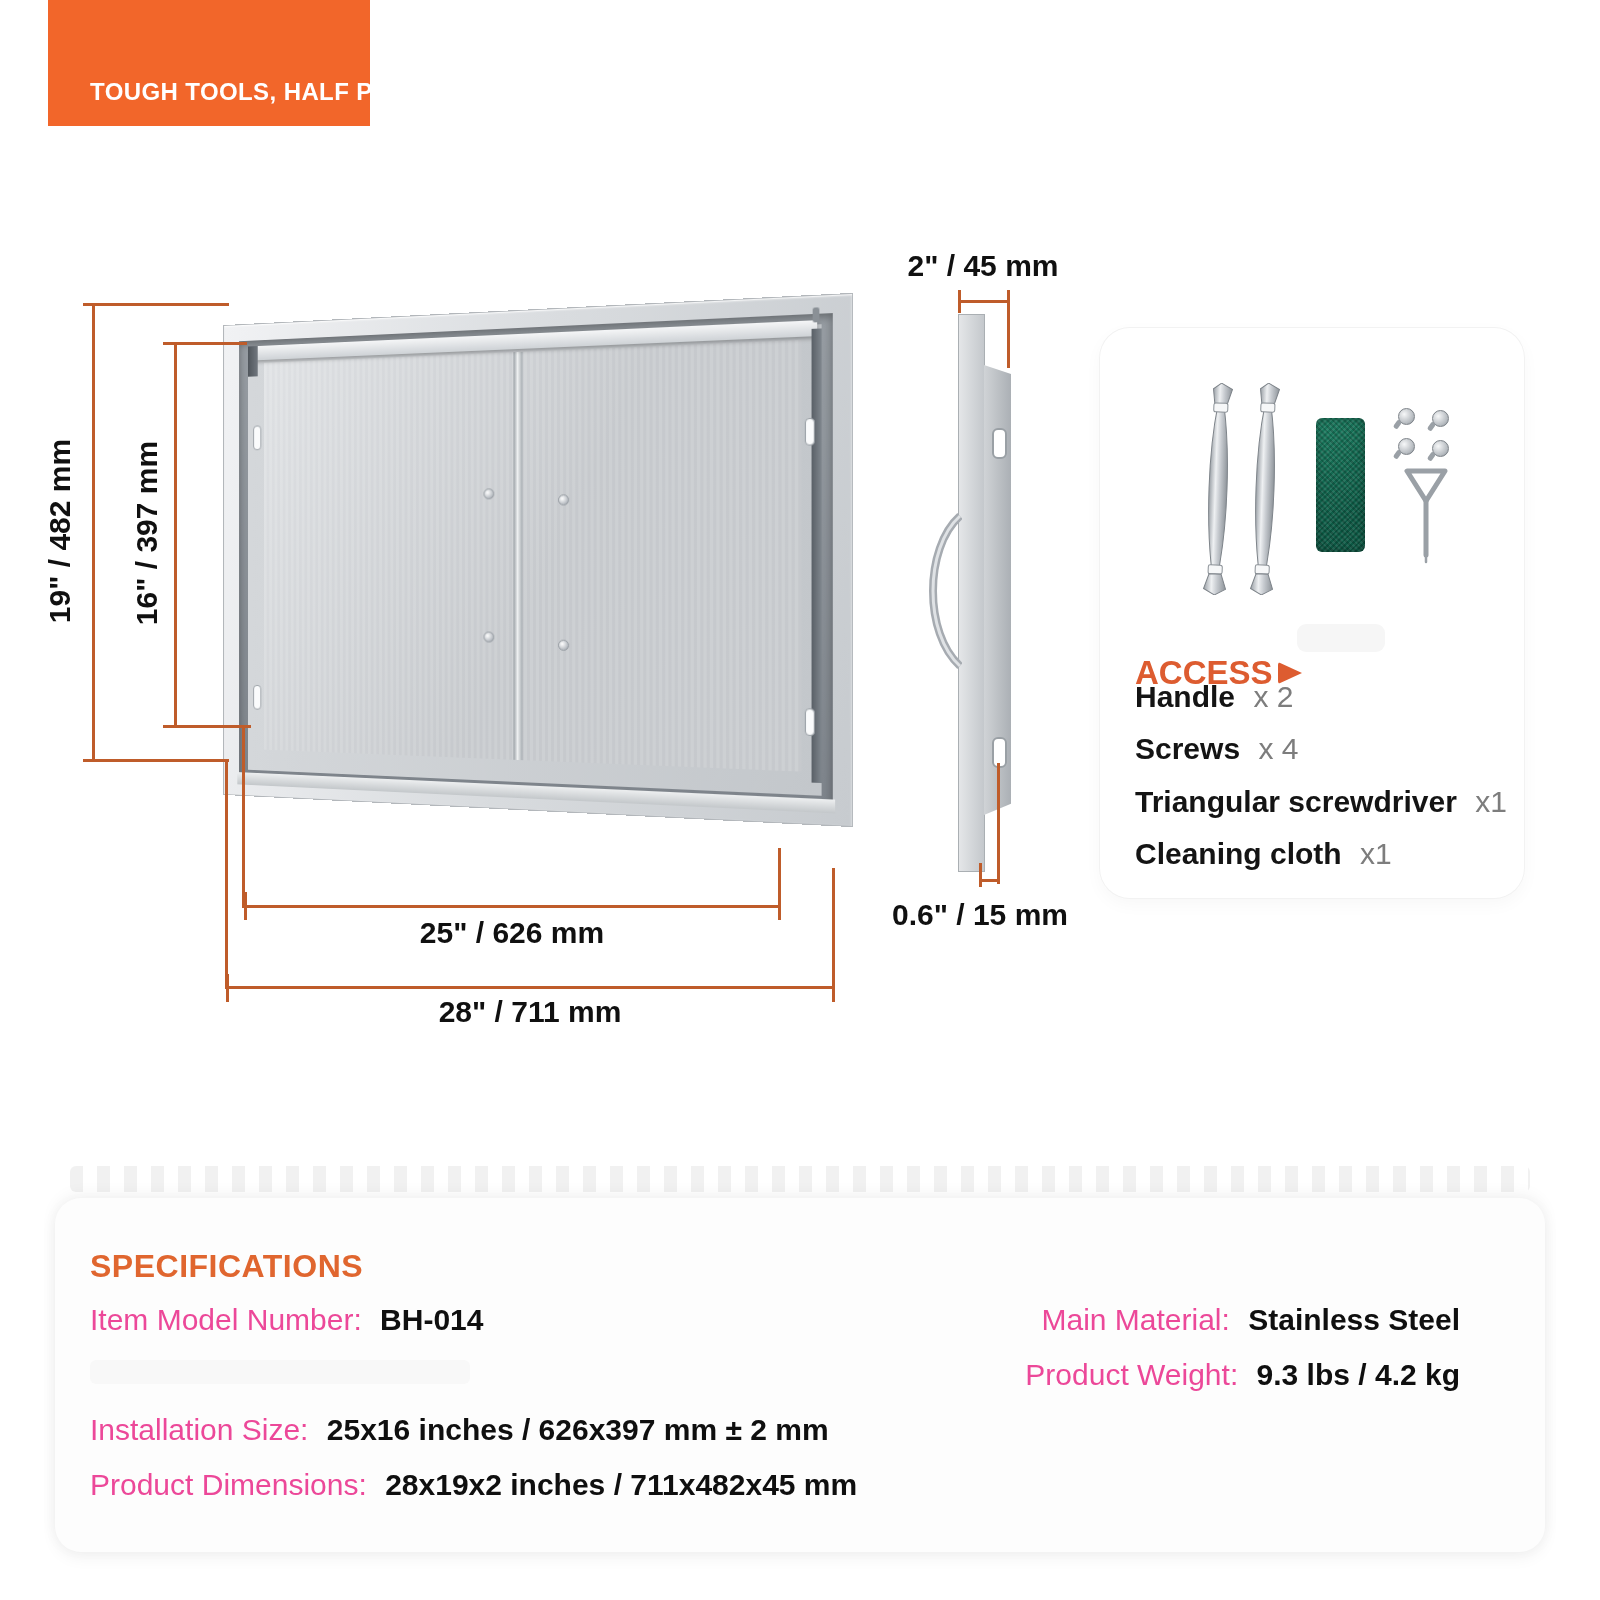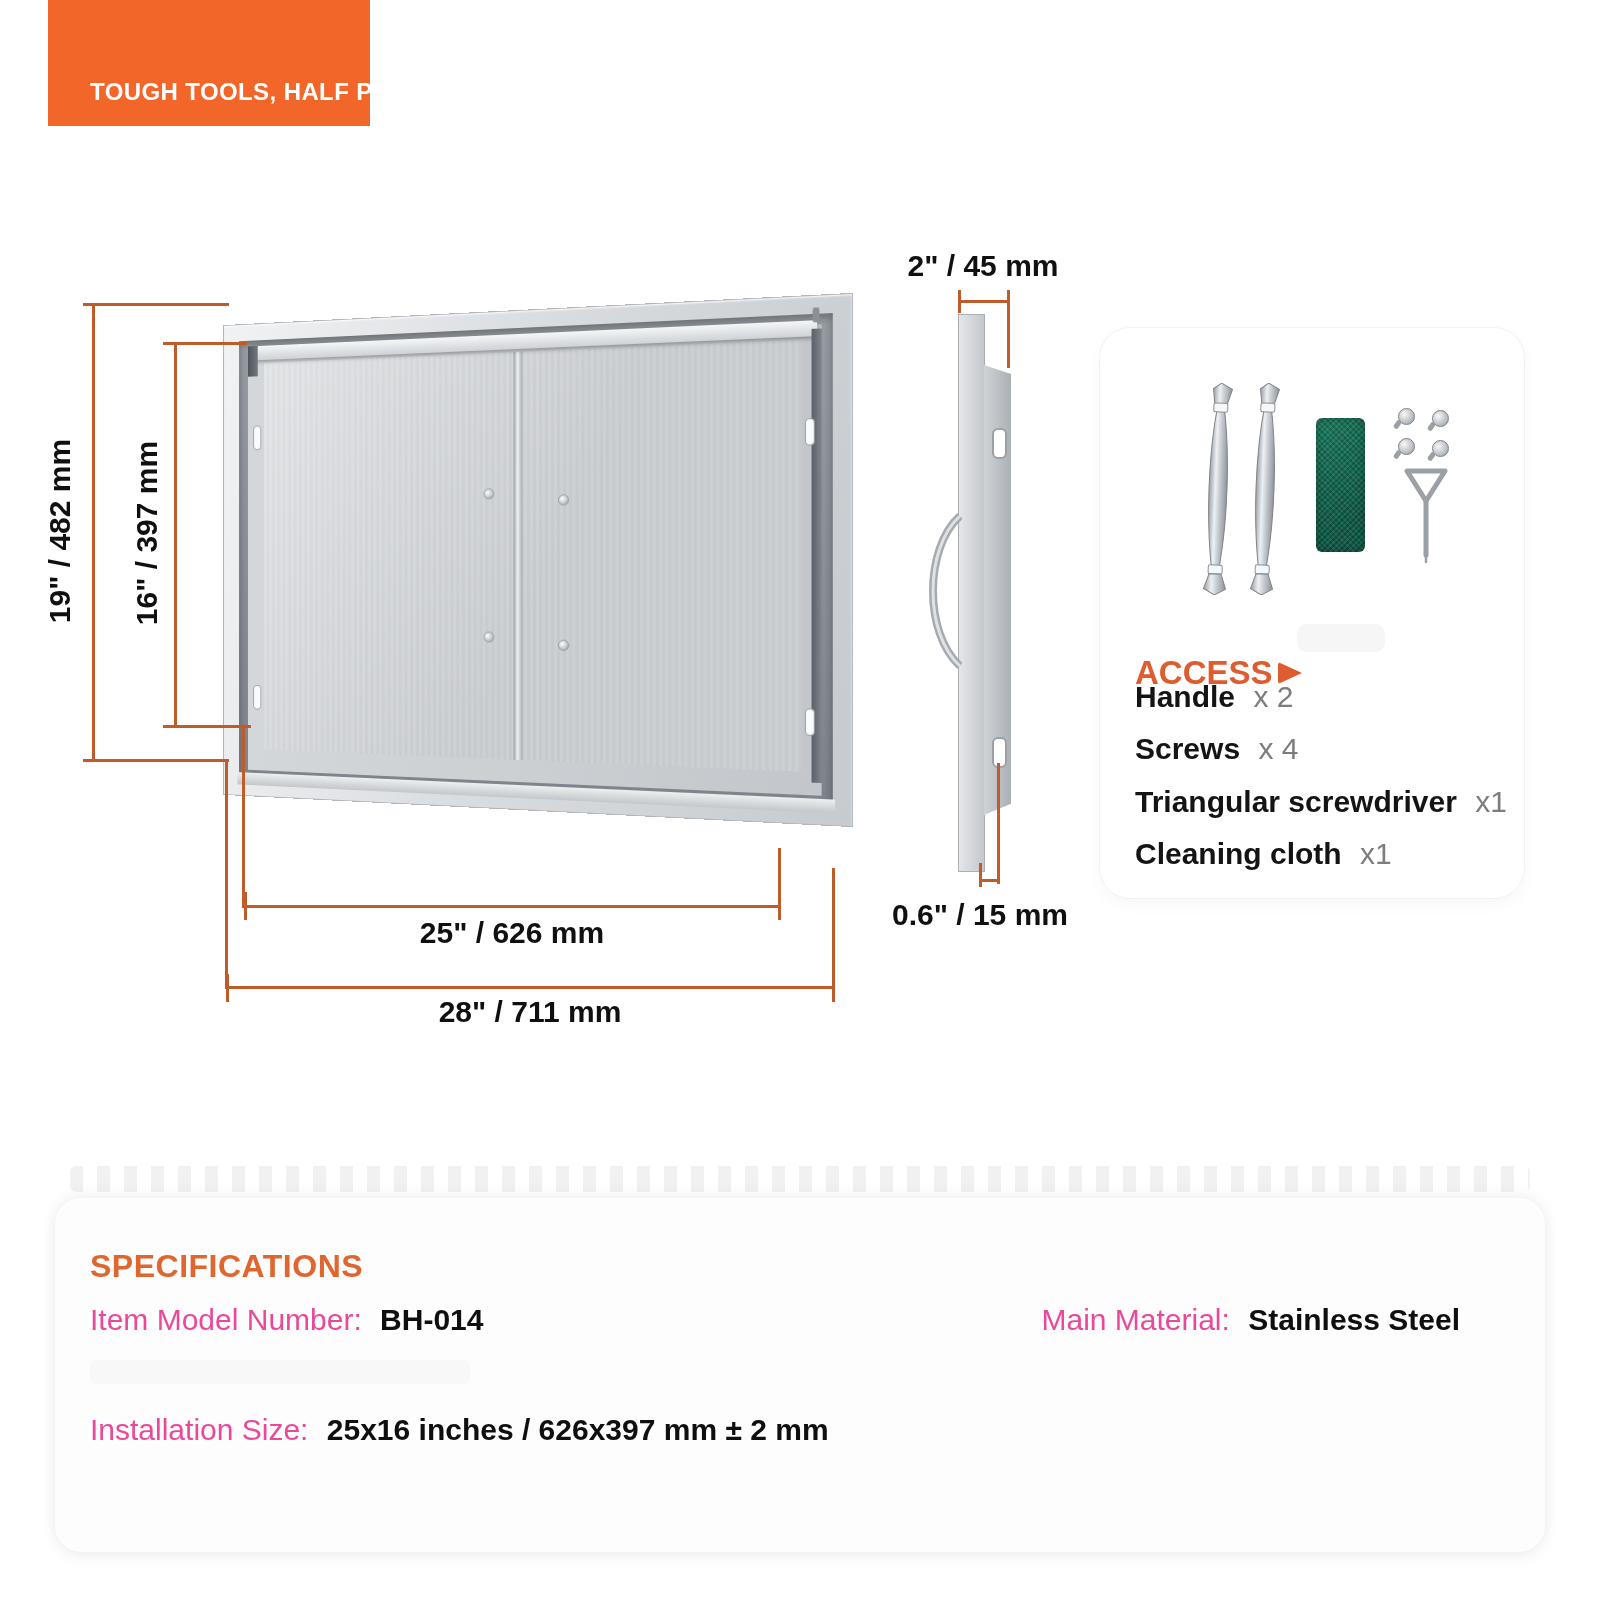--- a/index.html
+++ b/index.html
@@ -233,18 +233,26 @@
   <div class="ghost"></div>
 
   <div class="spec-row" style="left:90px;top:1303px;">
     <span class="lbl">Item Model Number:</span>
     <span class="val">BH-014</span>
   </div>
   <div class="spec-row" style="left:90px;top:1413px;">
     <span class="lbl">Installation Size:</span>
     <span class="val">25x16 inches / 626x397 mm ± 2 mm</span>
   </div>
+  <div class="spec-row" style="left:90px;top:1468px;">
+    <span class="lbl">Product Dimensions:</span>
+    <span class="val">28x19x2 inches / 711x482x45 mm</span>
+  </div>
   <div class="spec-row spec-right" style="right:140px;top:1303px;">
     <span class="lbl">Main Material:</span>
     <span class="val">Stainless Steel</span>
   </div>
+  <div class="spec-row spec-right" style="right:140px;top:1358px;">
+    <span class="lbl">Product Weight:</span>
+    <span class="val">9.3 lbs / 4.2 kg</span>
+  </div>
 
 </div>
 
 </body></html>

